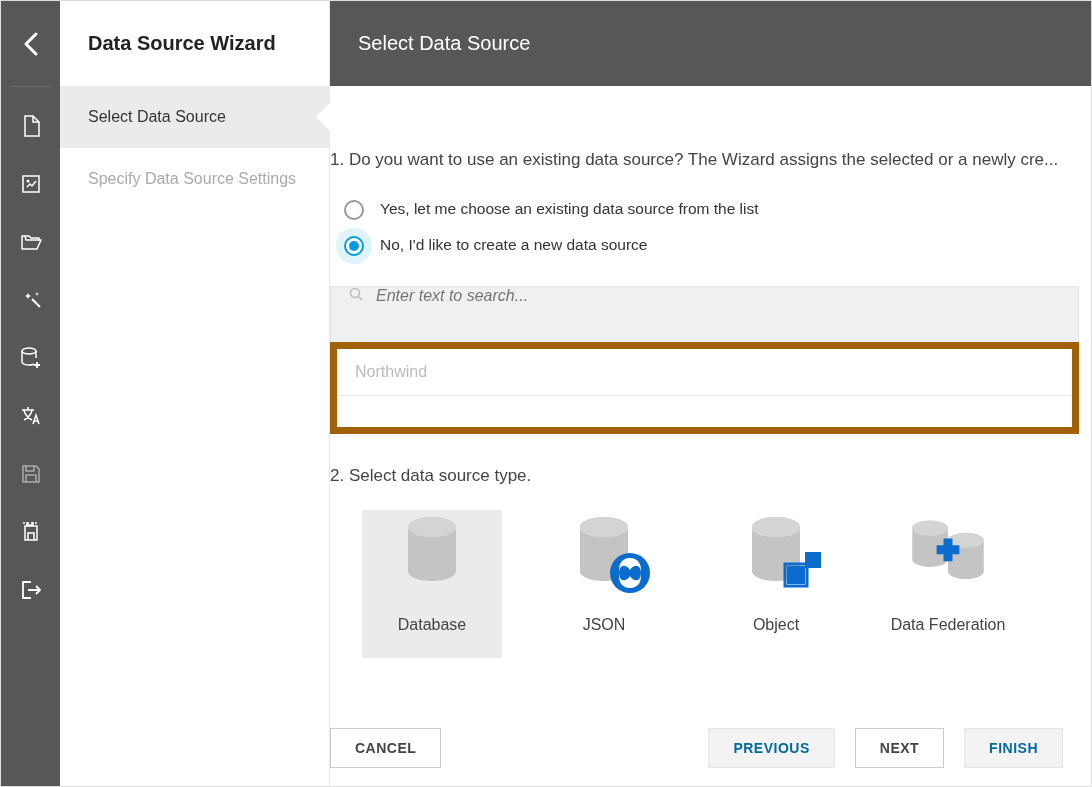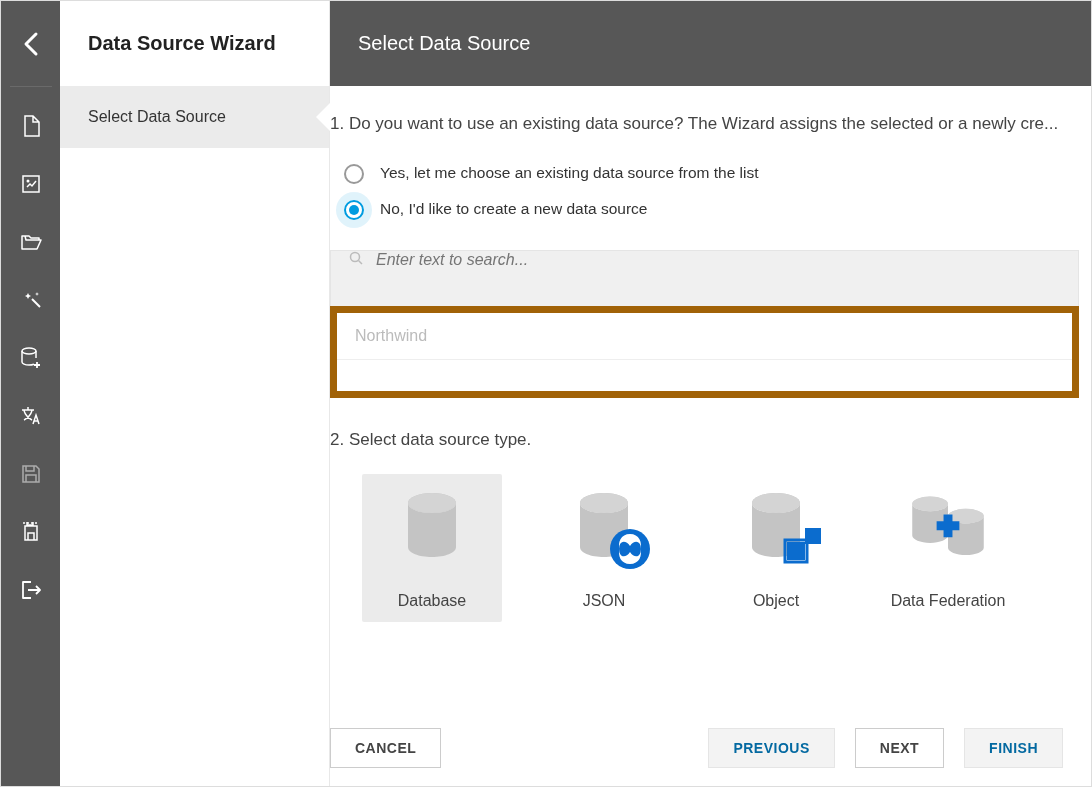--- a/index.html
+++ b/index.html
@@ -112,20 +112,21 @@
       align-items: center;
       padding-left: 28px;
       color: #fff;
       font-size: 20px;
       font-weight: 400;
     }
     .main-body {
       flex: 1;
       padding: 28px 12px 0 0;
       overflow: hidden;
+      margin-top: 36px;
     }
     .question-text {
       font-size: 17px;
       color: #444;
       margin-bottom: 22px;
       white-space: nowrap;
       overflow: hidden;
       text-overflow: ellipsis;
     }
     .radio-group {
@@ -205,21 +206,21 @@
       display: flex;
       gap: 32px;
       padding-left: 32px;
     }
     .source-type {
       width: 140px;
       height: 148px;
       display: flex;
       flex-direction: column;
       align-items: center;
-      justify-content: center;
+      justify-content: flex-start;
       cursor: pointer;
       border-radius: 2px;
     }
     .source-type.selected {
       background: #ebebeb;
     }
     .source-type-icon {
       width: 78px;
       height: 78px;
       margin-bottom: 28px;
@@ -328,20 +329,23 @@
       <svg viewBox="0 0 24 24">
         <path d="M12 4 L4 4 L4 20 L12 20 M9 12 L20 12 M17 8 L21 12 L17 16" stroke="#fff" stroke-width="1.8" fill="none" stroke-linejoin="round"></path>
       </svg>
     </div>
   </div>
 
   <div class="steps-panel">
     <div class="steps-title">Data Source Wizard</div>
     <div class="step-item active">
       <span>Select Data Source</span>
+    </div>
+    <div class="step-item">
+      <span>Specify Data Source Settings</span>
     </div>
   </div>
 
   <div class="main-content">
     <div class="main-header">Select Data Source</div>
     <div class="main-body">
       <div class="question-text">1. Do you want to use an existing data source? The Wizard assigns the selected or a newly cre...</div>
       <div class="radio-group">
         <div class="radio-option">
           <div class="radio-circle"></div>

